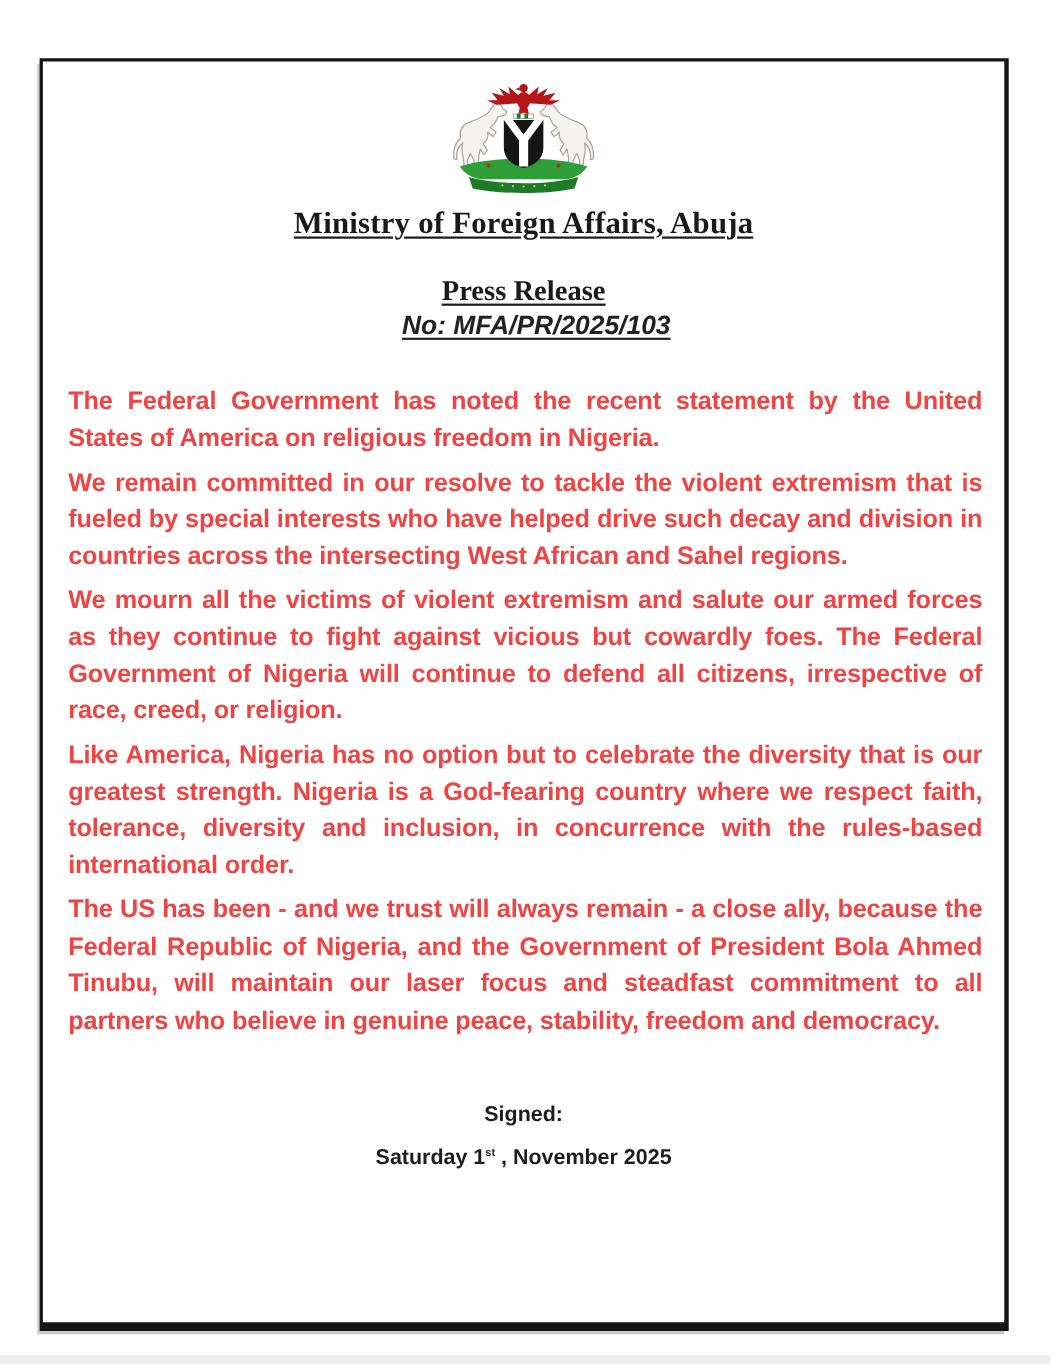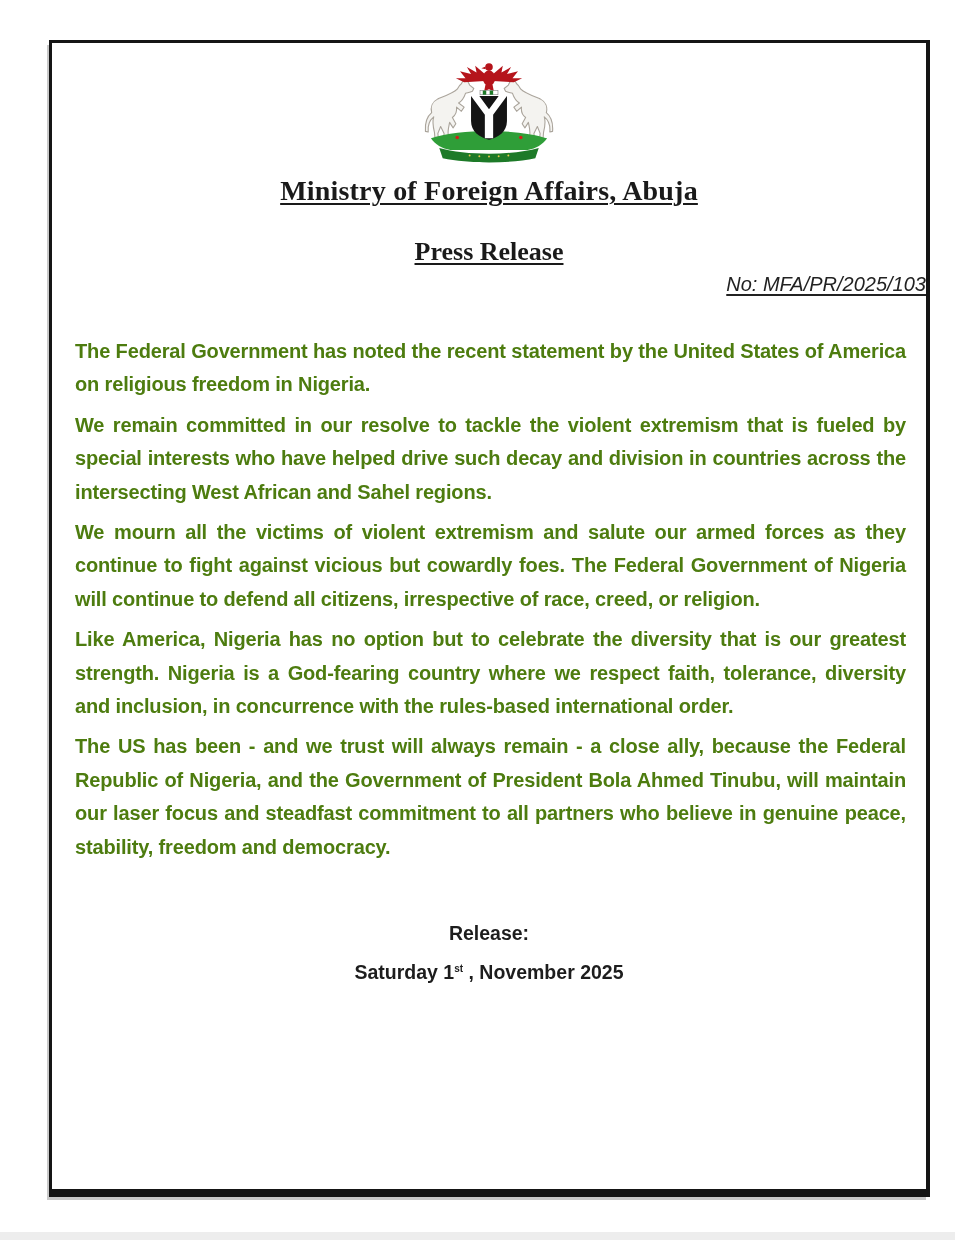--- a/index.html
+++ b/index.html
@@ -9,30 +9,29 @@
     width: 955px;
     height: 1240px;
     background: #ffffff;
     overflow: hidden;
     font-family: "Liberation Sans", sans-serif;
     color: #1c1c1c;
   }
   .page-frame {
     position: absolute;
     left: 36px;
-    top: 40px;
+    top: 53px;
     width: 881px;
     height: 1157px;
     box-sizing: border-box;
     border: 3px solid #151515;
     border-right-width: 4px;
     border-bottom-width: 8px;
     box-shadow: -3px 4px 0 -1px #c9c9c9;
     background: #ffffff;
-    margin-left: 13px;
   }
   .doc-header { text-align: center; padding-top: 17px; }
   .coat-of-arms { display: block; margin: 0 auto; }
   .ministry-title {
     margin: 9px 0 0 0;
     font-family: "Liberation Serif", serif;
     font-weight: 700;
     font-size: 28px;
     line-height: 36px;
     color: #1a1a1a;
@@ -47,38 +46,38 @@
     font-weight: 700;
     font-size: 26px;
     line-height: 33px;
     color: #1a1a1a;
     text-decoration: underline;
     text-underline-offset: 3px;
     text-decoration-thickness: 2px;
   }
   .ref-number {
     margin: 3px 0 0 23px;
-    text-align: right;
+    text-align: center;
     font-style: italic;
-    font-weight: 400;
-    font-size: 20px;
+    font-weight: 700;
+    font-size: 24px;
     line-height: 26px;
     color: #222222;
     text-decoration: underline;
     text-underline-offset: 3px;
     text-decoration-thickness: 2px;
   }
   .doc-body { margin: 38px 20px 0 23px; }
   .doc-body p {
     margin: 0 0 7px 0;
     font-weight: 700;
-    font-size: 20px;
+    font-size: 23px;
     line-height: 33.4px;
     text-align: justify;
-    color: #4d7c0f;
+    color: #ef4444;
     letter-spacing: -0.15px;
   }
   .signature-block {
     margin-top: 56px;
     text-align: center;
     font-weight: 700;
     font-size: 19.5px;
     color: #1d1d1d;
   }
   .signed-label { margin-bottom: 13px; line-height: 26px; }
@@ -177,20 +176,20 @@
 
     <main class="doc-body">
       <p>The Federal Government has noted the recent statement by the United States of America on religious freedom in Nigeria.</p>
       <p>We remain committed in our resolve to tackle the violent extremism that is fueled by special interests who have helped drive such decay and division in countries across the intersecting West African and Sahel regions.</p>
       <p>We mourn all the victims of violent extremism and salute our armed forces as they continue to fight against vicious but cowardly foes. The Federal Government of Nigeria will continue to defend all citizens, irrespective of race, creed, or religion.</p>
       <p>Like America, Nigeria has no option but to celebrate the diversity that is our greatest strength. Nigeria is a God-fearing country where we respect faith, tolerance, diversity and inclusion, in concurrence with the rules-based international order.</p>
       <p>The US has been - and we trust will always remain - a close ally, because the Federal Republic of Nigeria, and the Government of President Bola Ahmed Tinubu, will maintain our laser focus and steadfast commitment to all partners who believe in genuine peace, stability, freedom and democracy.</p>
     </main>
 
     <footer class="signature-block">
-      <div class="signed-label">Release:</div>
+      <div class="signed-label">Signed:</div>
       <div class="sig-line sig-date"><span>Saturday 1</span><sup>st</sup><span> , November 2025</span></div>
     </footer>
 
   </div>
 
   <div class="bottom-strip"></div>
 </div>
 
 </body></html>

